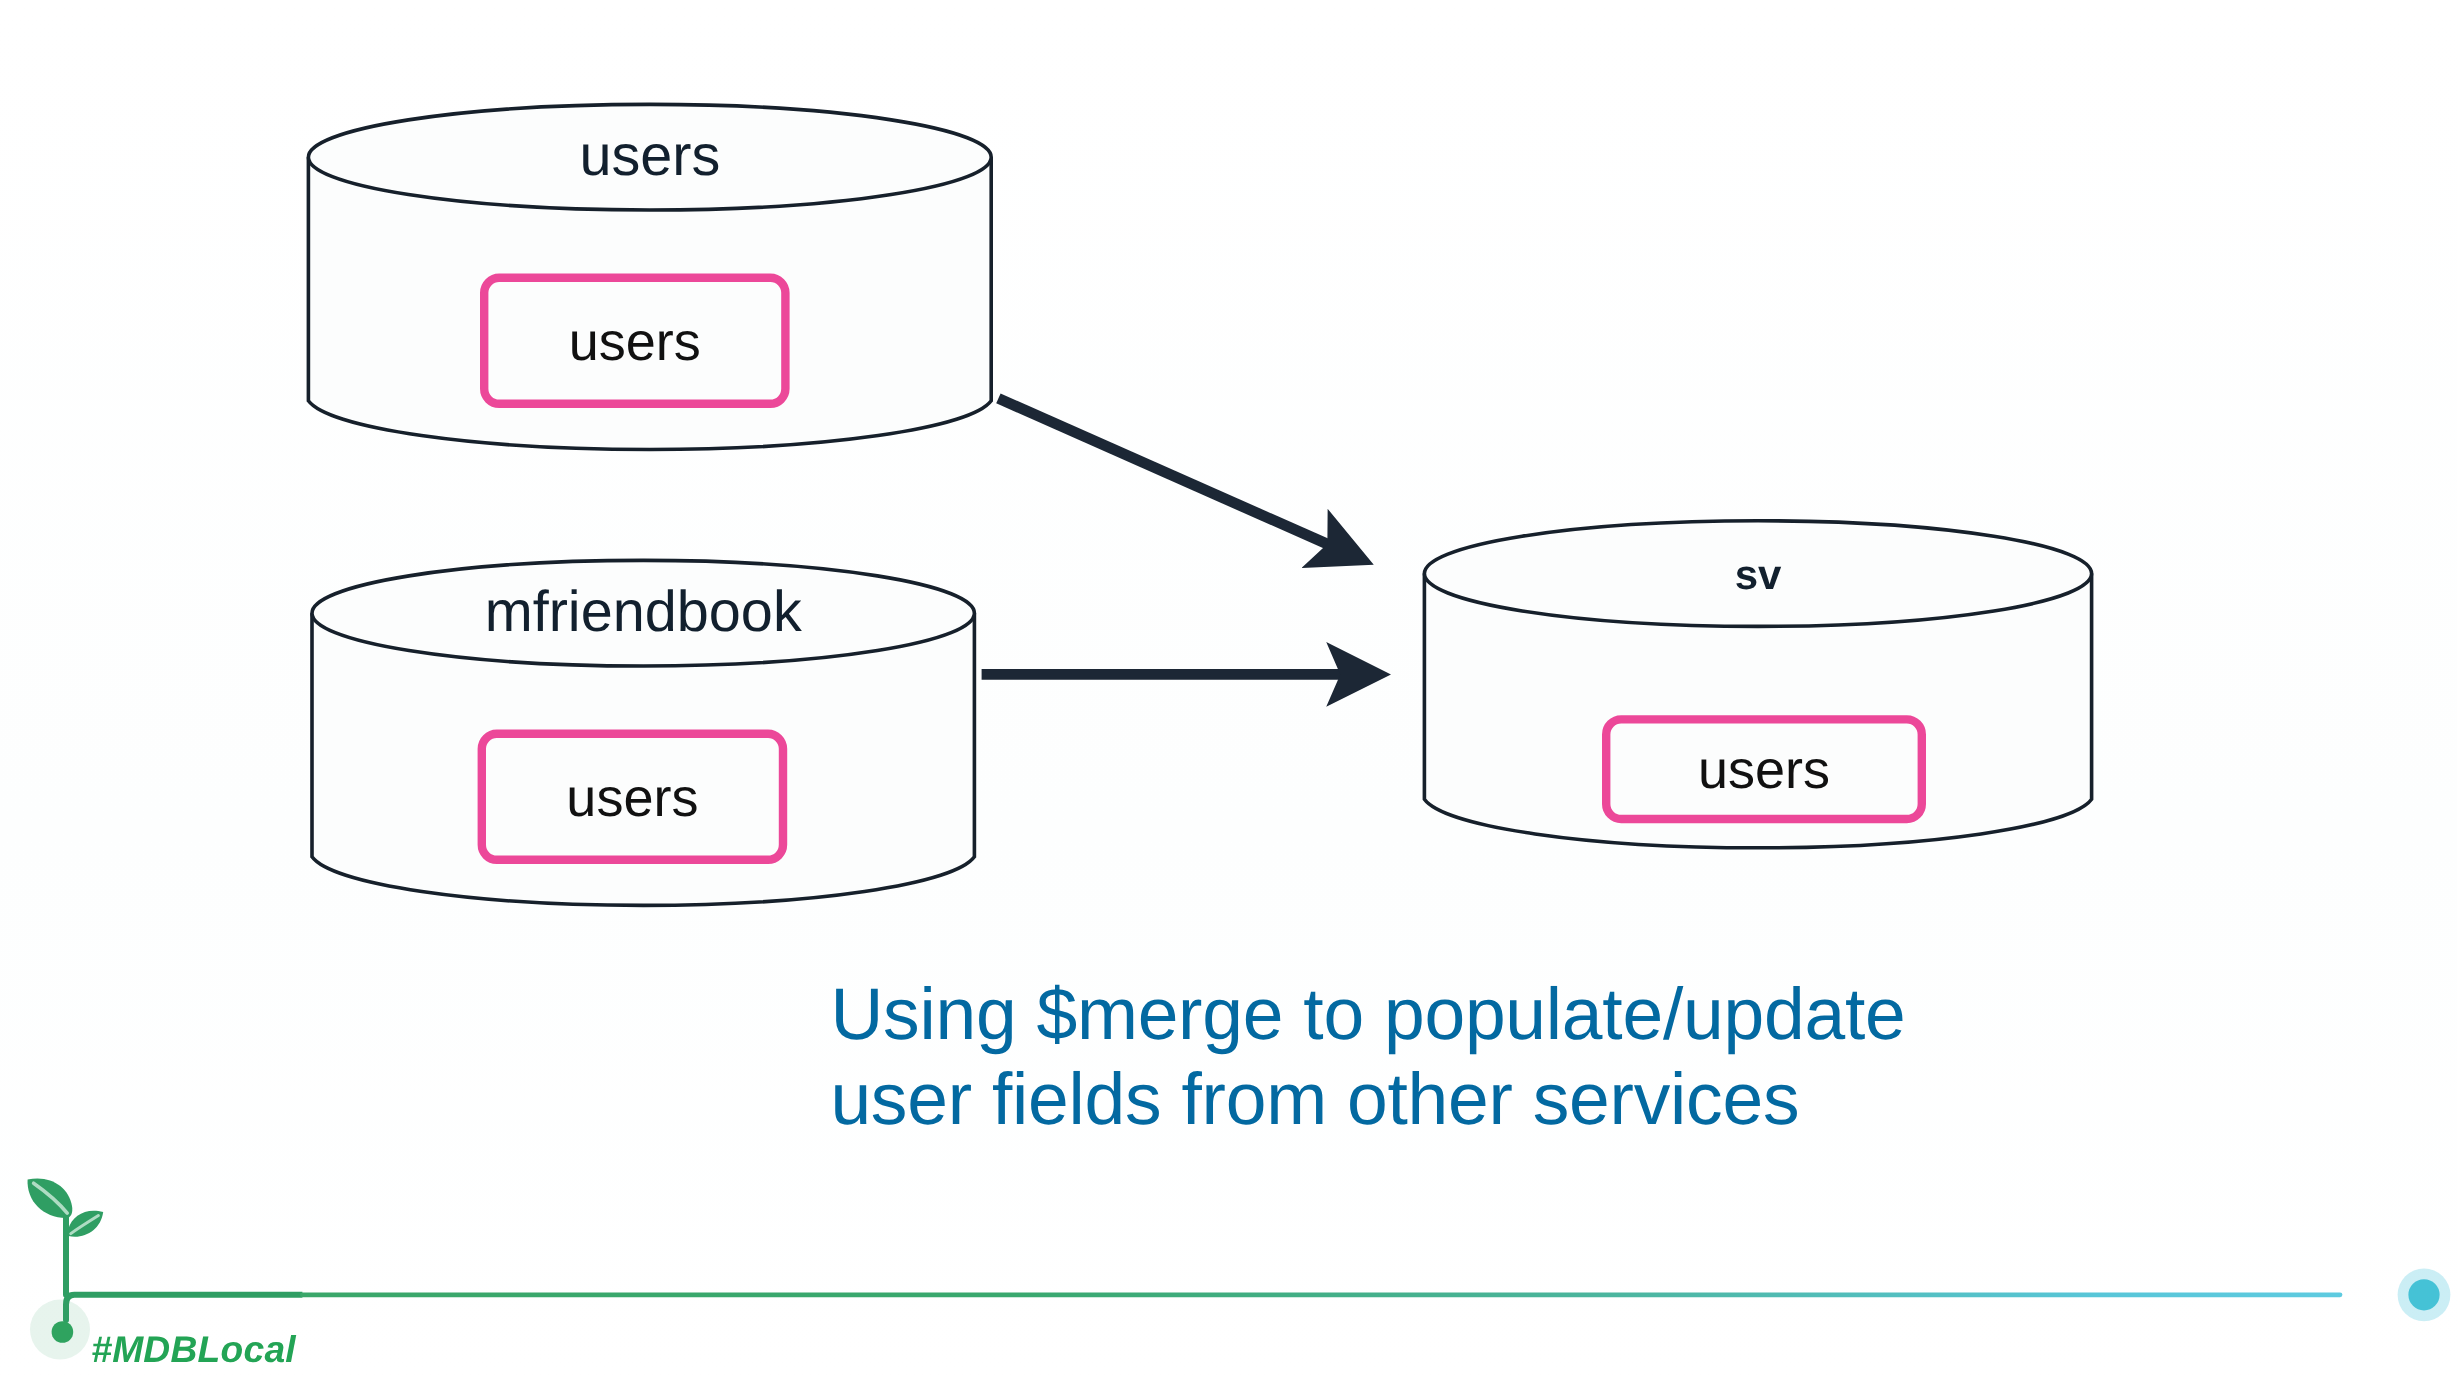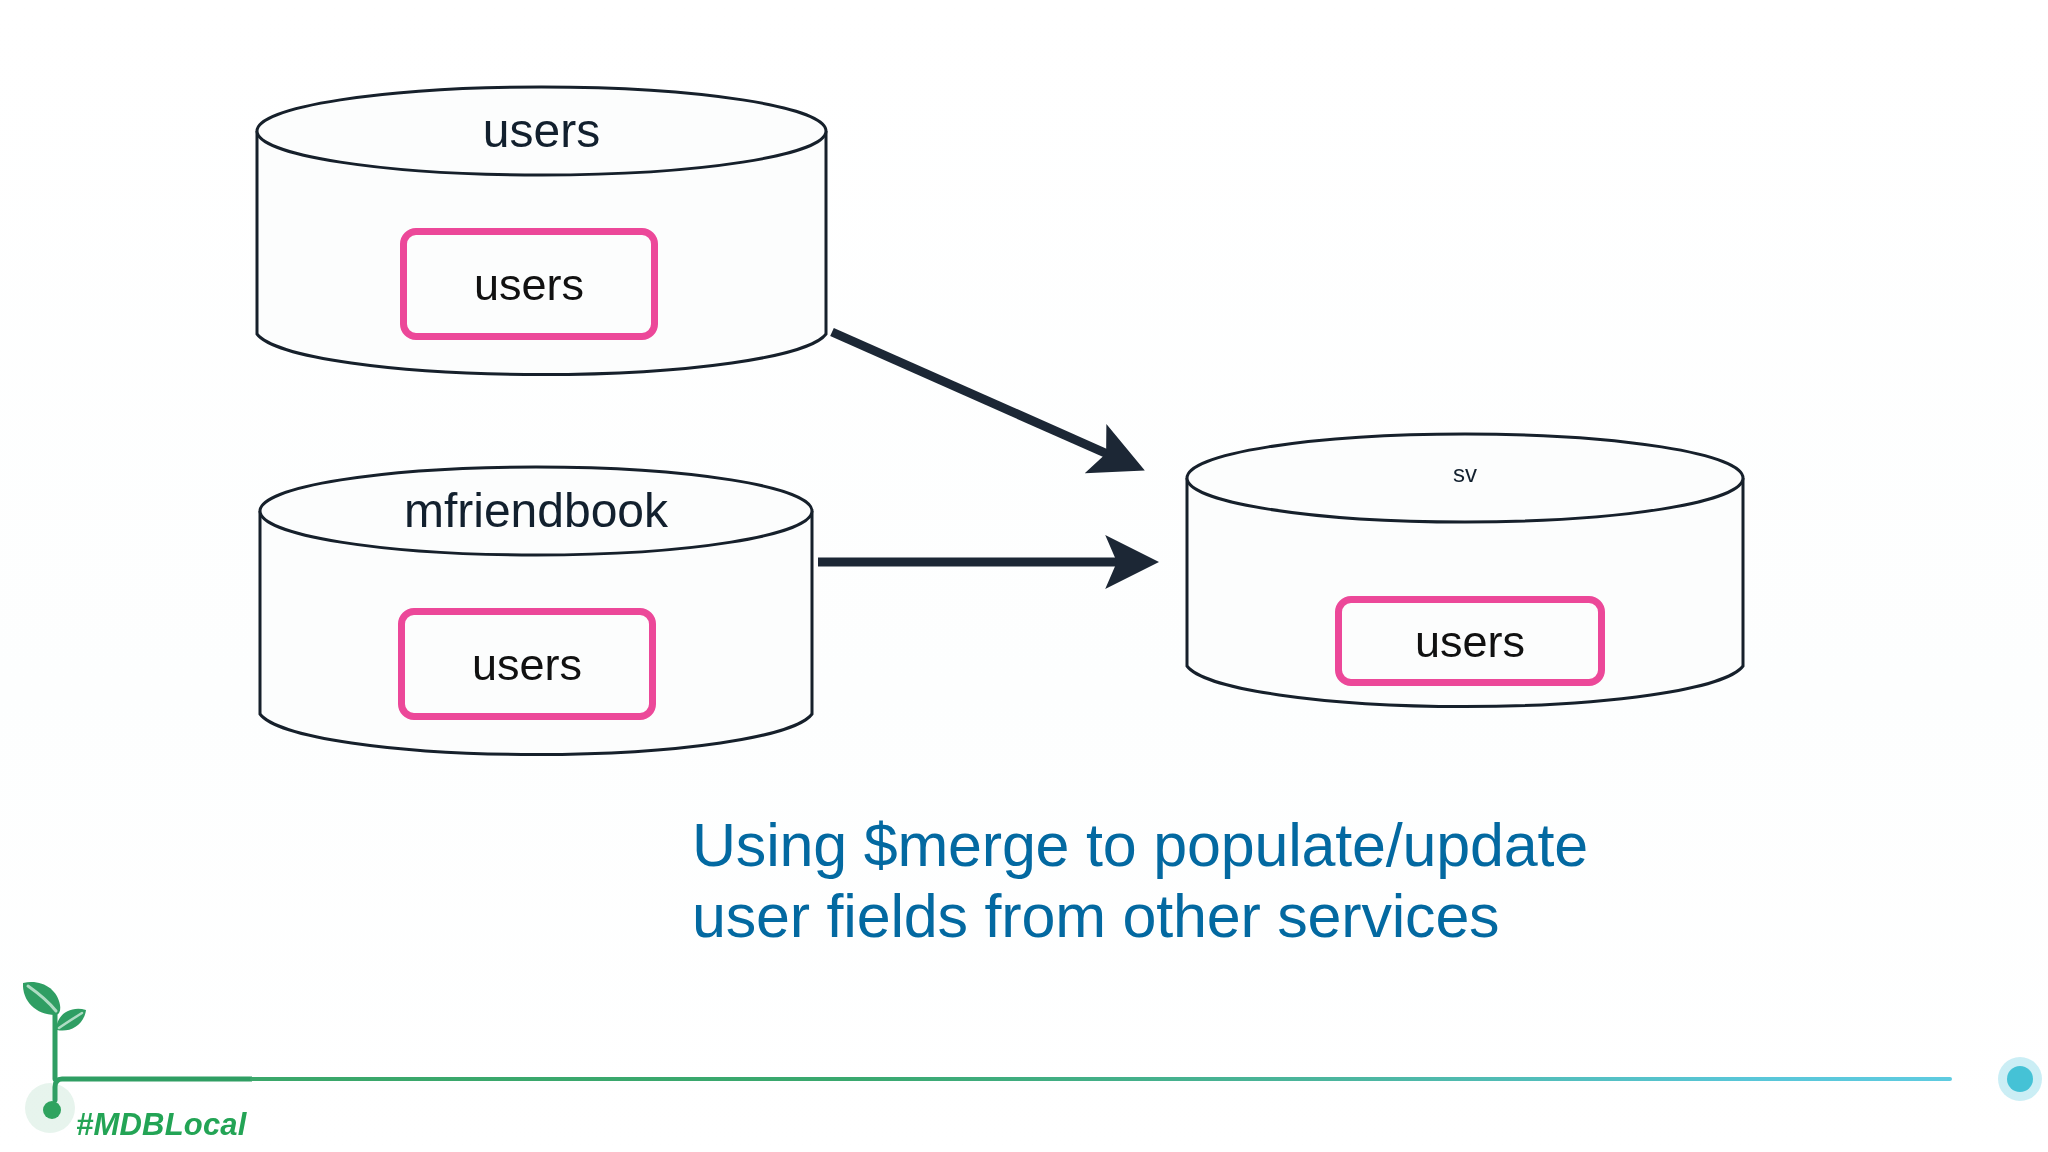--- a/index.html
+++ b/index.html
@@ -134,21 +134,21 @@
     <div class="coll-box" style="left:140px; top:143px; width:258px; height:112px; font-size:45px;">
       <span>users</span>
     </div>
   </div>
 
   <div class="db-node" style="left:1185px; top:432px; width:560px; height:280px;">
     <svg width="560" height="280" viewBox="0 0 560 280">
       <path d="M 2 46 L 2 234 A 280 46 0 0 0 558 234 L 558 46" fill="#fcfdfd" stroke="#16202b" stroke-width="3"></path>
       <ellipse cx="280" cy="46" rx="278" ry="44" fill="#fcfdfd" stroke="#16202b" stroke-width="3"></ellipse>
     </svg>
-    <div class="db-label" style="top:30px; font-size:24px;">sv</div>
+    <div class="db-label" style="top:30px; font-size:35px;font-weight:bold;">sv</div>
     <div class="coll-box" style="left:150px; top:164px; width:270px; height:90px; font-size:45px;">
       <span>users</span>
     </div>
   </div>
 
   <svg class="arrow-layer" viewBox="0 0 2048 1152">
     <defs>
       <marker id="arrowhead-diag" markerWidth="6" markerHeight="6" refX="4.2" refY="3" orient="auto" markerUnits="strokeWidth">
         <path d="M 0 0 L 6 3 L 0 6 L 1.3 3 z" fill="#1c2735"></path>
       </marker>

